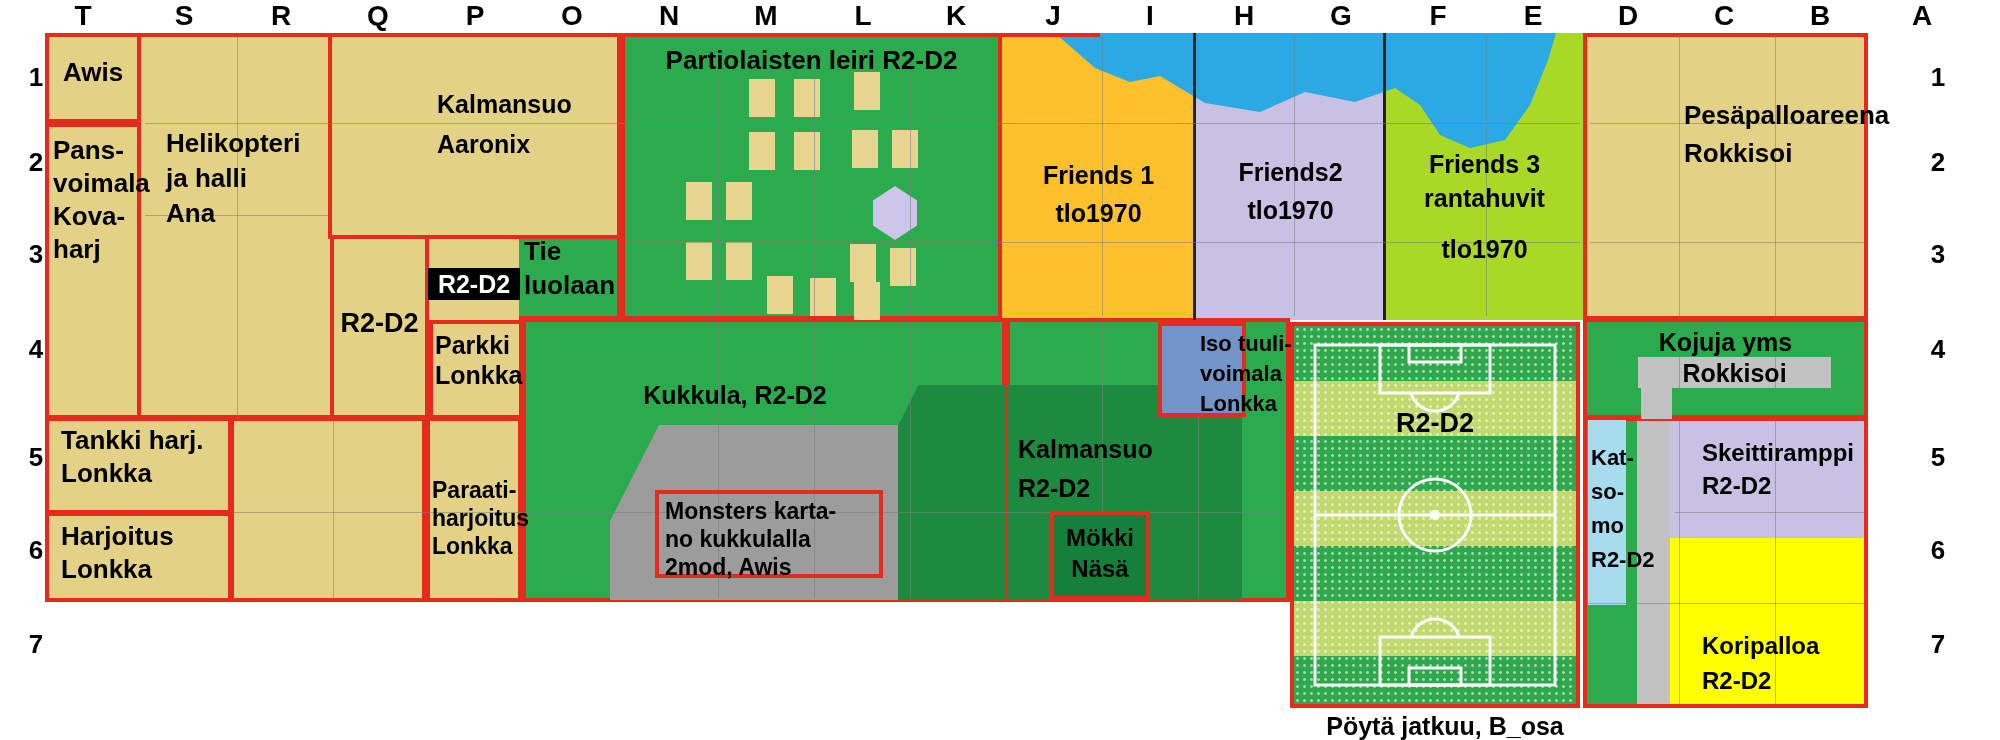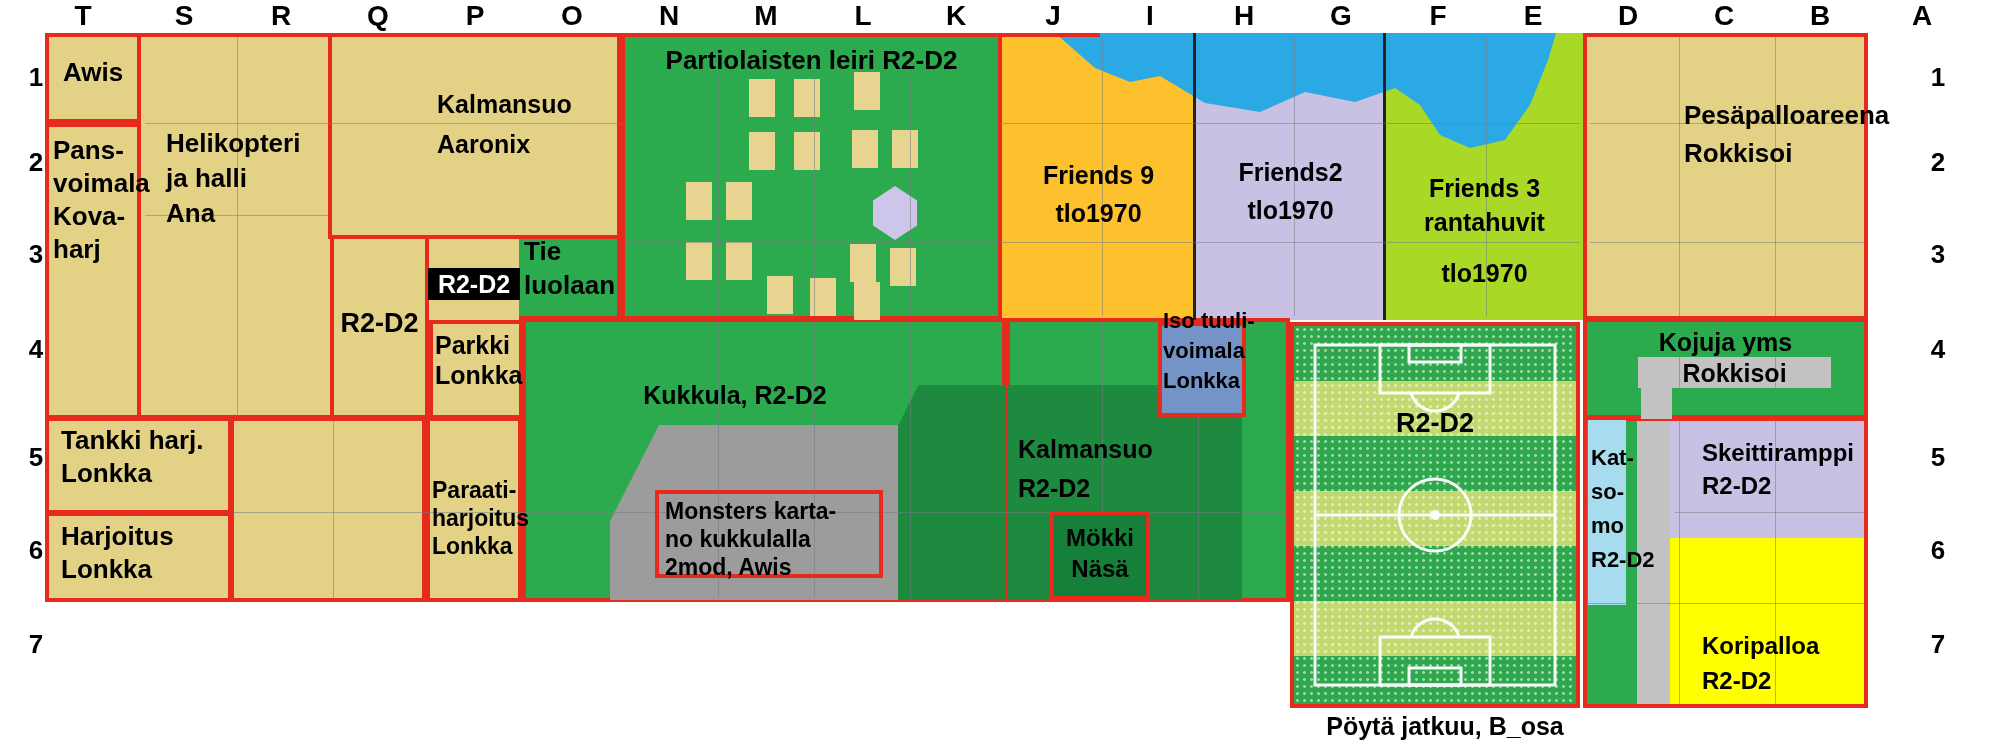--- a/index.html
+++ b/index.html
@@ -120,28 +120,28 @@
   <div class="blk" style="left:1386px;top:33px;width:197px;height:287px;background:#a9d827;"></div>
 
   <svg class="abs" style="left:1002px;top:33px;z-index:1;" width="581" height="120" viewBox="0 0 581 120">
     <path d="M53 0 L93 35 L128 49 L158 43 L203 70 L258 79 L303 59 L353 69 L393 55 L418 72 L438 102 L468 115 L503 107 L528 72 L546 27 L554 0 Z" fill="#2aa9e4"></path>
   </svg>
   <div class="abs" style="left:1193px;top:33px;width:3px;height:287px;background:#222;z-index:2;"></div>
   <div class="abs" style="left:1383px;top:33px;width:3px;height:287px;background:#222;z-index:2;"></div>
   <div class="abs" style="left:1002px;top:33px;width:98px;height:4px;background:#e62b1e;z-index:2;"></div>
 
   <div class="lbl ctr" style="left:1002px;top:156px;width:193px;line-height:38px;">
-    <div>Friends 9</div>
+    <div>Friends 1</div>
       <div>tlo1970</div>
     </div>
   <div class="lbl ctr" style="left:1195px;top:153px;width:191px;line-height:38px;">
     <div>Friends2</div>
       <div>tlo1970</div>
     </div>
-  <div class="lbl ctr" style="left:1386px;top:147px;width:197px;line-height:34px;margin-top:24px;">
+  <div class="lbl ctr" style="left:1386px;top:147px;width:197px;line-height:34px;">
     <div>Friends 3</div>
       <div>rantahuvit</div>
     <div style="margin-top:17px;">tlo1970</div>
     </div>
 
   <div class="blk redb" style="left:1583px;top:33px;width:285px;height:287px;background:#e3d186;"></div>
   <div class="lbl f26" style="left:1640px;top:96px;line-height:38px;margin-left:44px;">
     <div>Pesäpalloareena</div>
       <div>Rokkisoi</div>
     </div>
@@ -165,21 +165,21 @@
     <div>Kalmansuo</div>
       <div>R2-D2</div>
     </div>
   <div class="box3" style="left:1050px;top:511px;width:100px;height:89px;background:#15803a;"></div>
   <div class="lbl ctr f24" style="left:1050px;top:522px;width:100px;">
     <div>Mökki</div>
       <div>Näsä</div>
     </div>
 
   <div class="box3" style="left:1158px;top:322px;width:88px;height:95px;background:#7494c8;"></div>
-  <div class="lbl f22" style="left:1163px;top:306px;line-height:30px;">
+  <div class="lbl f22" style="left:1163px;top:329px;line-height:30px;padding-left:37px;">
     <div>Iso tuuli-</div>
       <div>voimala</div>
     <div>Lonkka</div>
     </div>
 
   <div class="blk redb" style="left:1290px;top:322px;width:290px;height:386px;
               background:radial-gradient(circle,rgba(255,255,255,.55) 1.2px,transparent 1.6px) 0 0/7px 7px,
                          repeating-linear-gradient(180deg,#2fa84d 0 55px,#c1d96e 55px 110px);">
     <svg width="282" height="378" viewBox="0 0 282 378" style="position:absolute;left:0;top:0;">
       <g stroke="#fff" stroke-width="3" fill="none" opacity="0.95">

